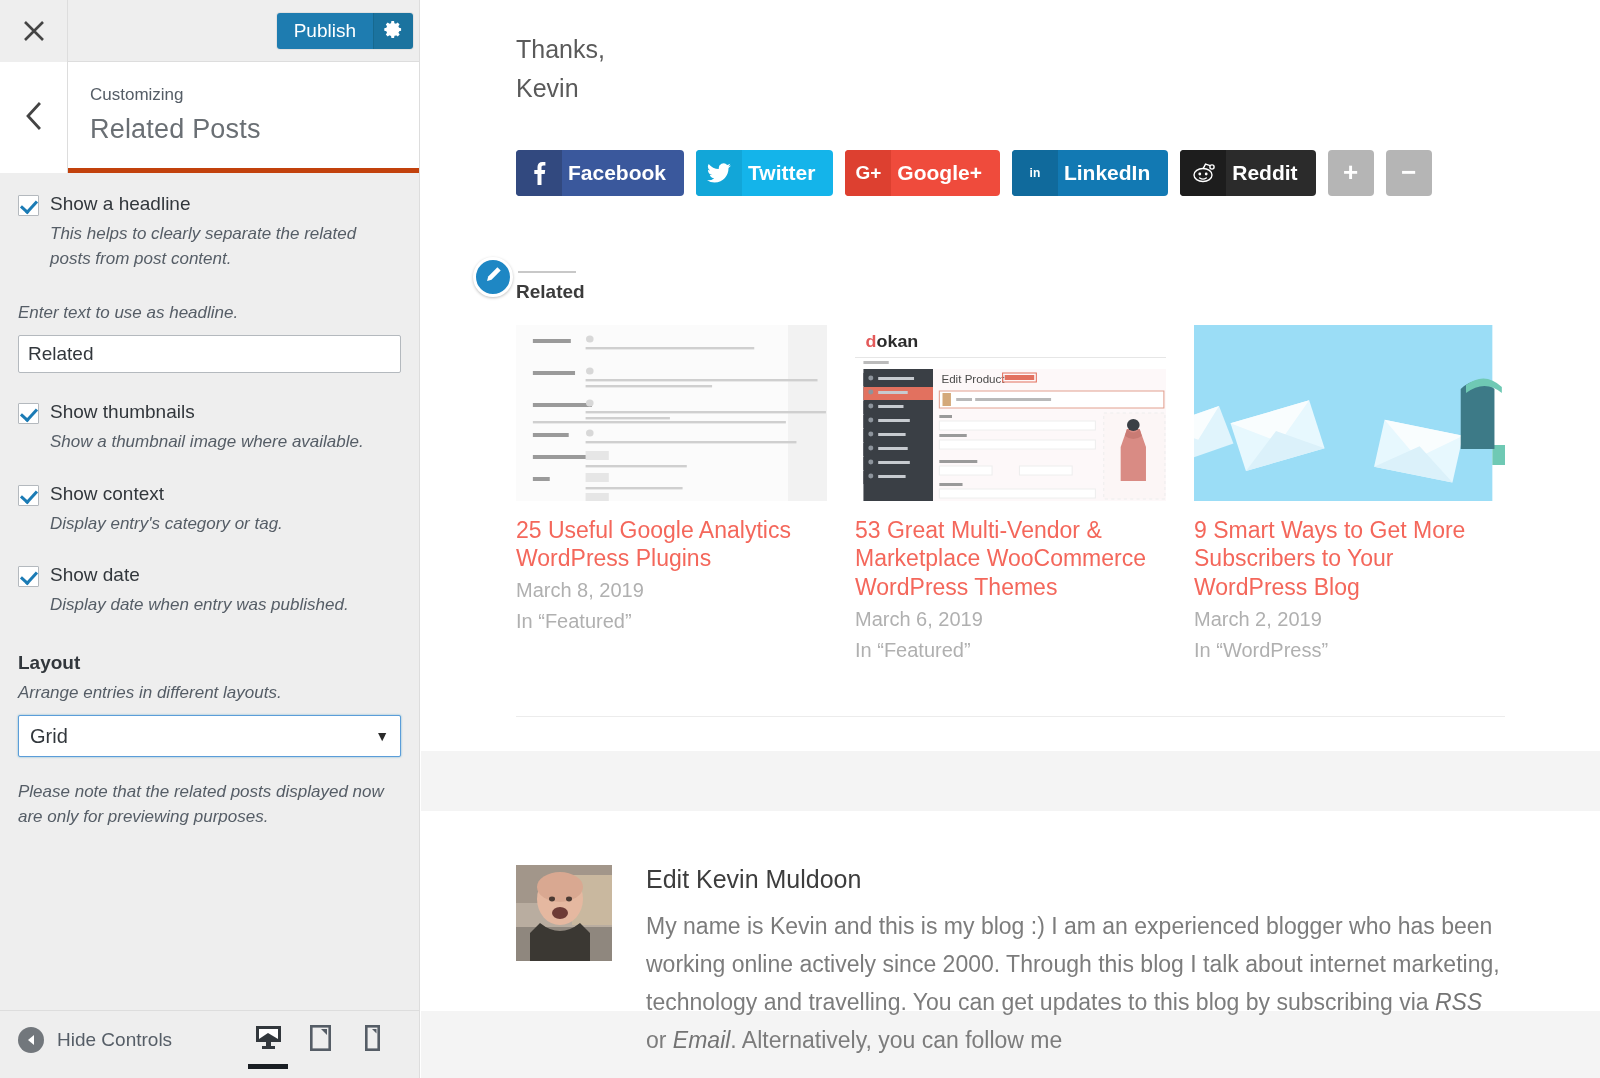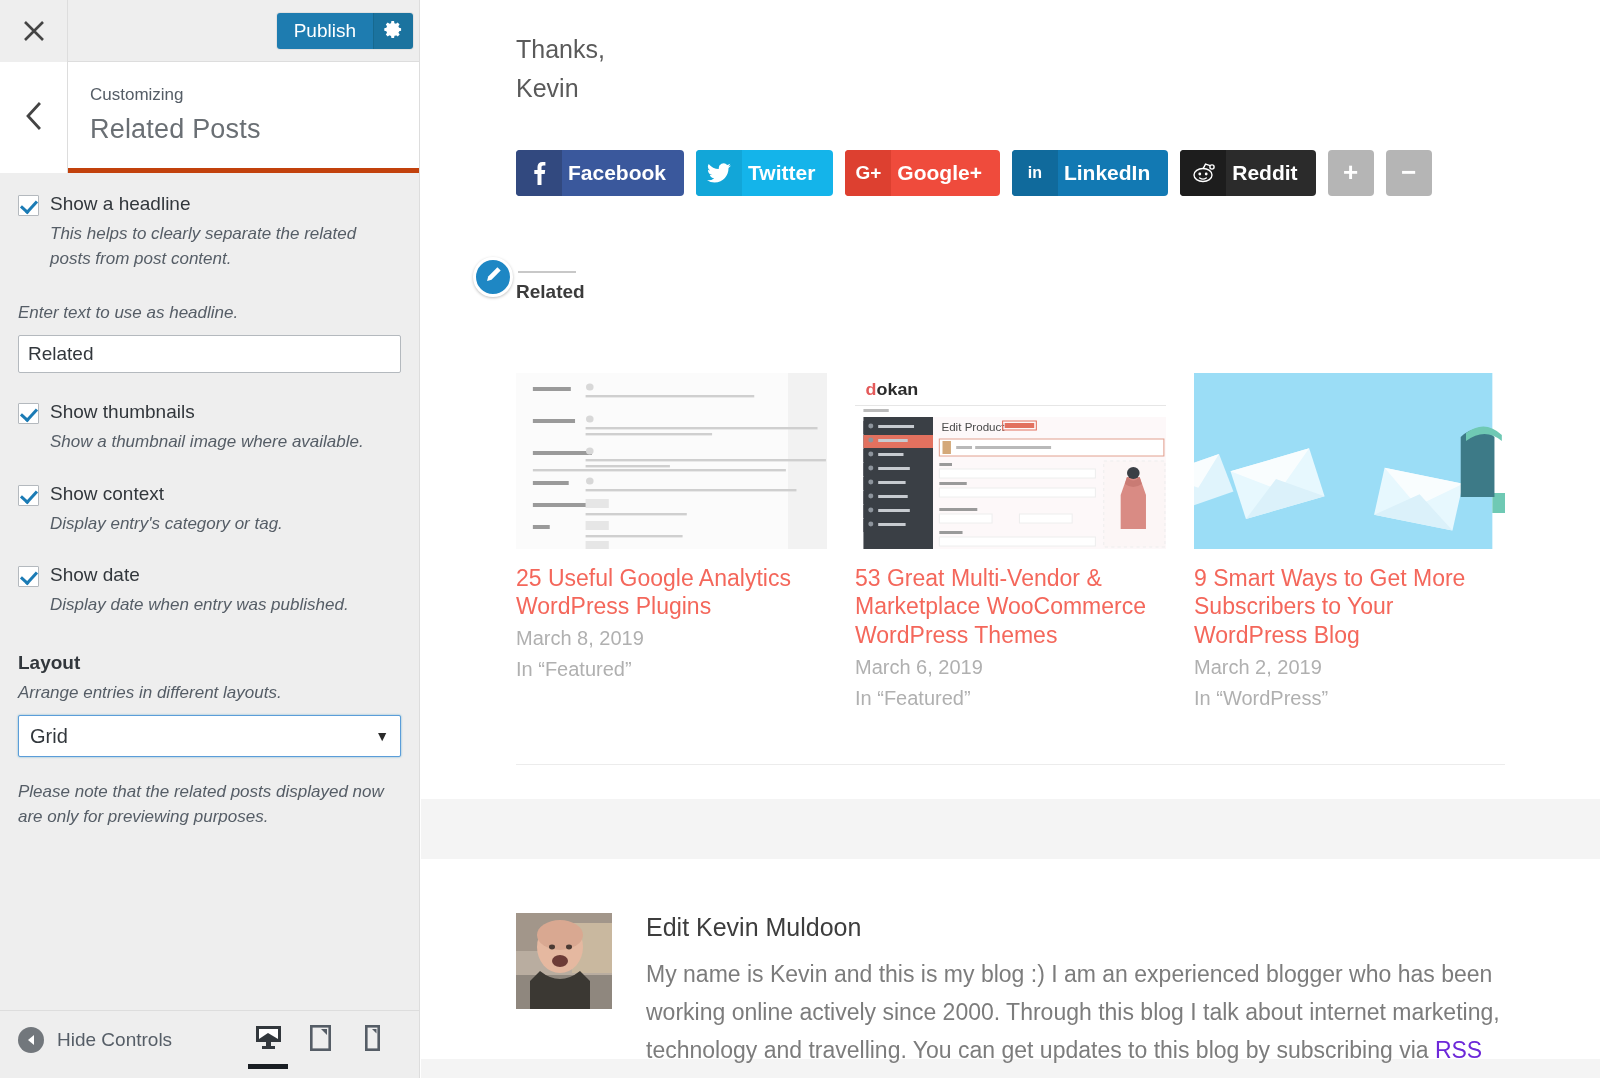--- a/index.html
+++ b/index.html
@@ -278,21 +278,20 @@
     display: grid;
     grid-template-columns: repeat(3, 1fr);
     gap: 28px;
     margin-top: 22px;
   }
   .rp-thumb {
     width: 100%; height: 176px;
     background: #eab308;
     overflow: hidden;
     position: relative;
-    margin-top: 48px;
   }
   .rp-link {
     display: block;
     color: #f4675b;
     font-size: 23px;
     line-height: 1.25;
     margin-top: 15px;
     text-decoration: none;
     cursor: pointer;
     font-weight: 300;
@@ -322,21 +321,21 @@
     font-size: 25px; color: #3d3d3d;
     font-weight: 400;
     margin-bottom: 14px;
   }
   .author-bio {
     font-size: 23px; color: #7c7c7c;
     line-height: 1.65;
     font-weight: 300;
     max-width: 905px;
   }
-  .author-bio a { color: #6d28d9; text-decoration: none; }
+  .author-bio a { color: #737373; text-decoration: none; font-style: italic; }
 </style>
 </head>
 <body>
 
 <div id="customizer">
 
   <div class="cust-topbar">
     <div class="close-btn">
       <span>
         <svg width="26" height="26" viewBox="0 0 26 26">
@@ -492,21 +491,21 @@
         </div>
 
         <div class="share-btn" style="background:#ef4b3c;">
           <div class="share-ico" style="background:#dd4030;font-size:19px;">
             <span>G+</span>
           </div>
           <div class="share-txt">Google+</div>
         </div>
 
         <div class="share-btn" style="background:#1279b3;">
-          <div class="share-ico" style="background:#106a9c;font-size:16px;font-style:normal;">
+          <div class="share-ico" style="background:#106a9c;font-size:12px;font-style:normal;">
             <span>in</span>
           </div>
           <div class="share-txt">LinkedIn</div>
         </div>
 
         <div class="share-btn" style="background:#2b2b2b;">
           <div class="share-ico" style="background:#1d1d1d;">
             <svg width="24" height="21" viewBox="0 0 24 21" fill="none" stroke="#ffffff" stroke-width="1.4">
               <ellipse cx="12" cy="13" rx="9" ry="6.5"></ellipse>
               <circle cx="21" cy="5" r="2.1"></circle>

